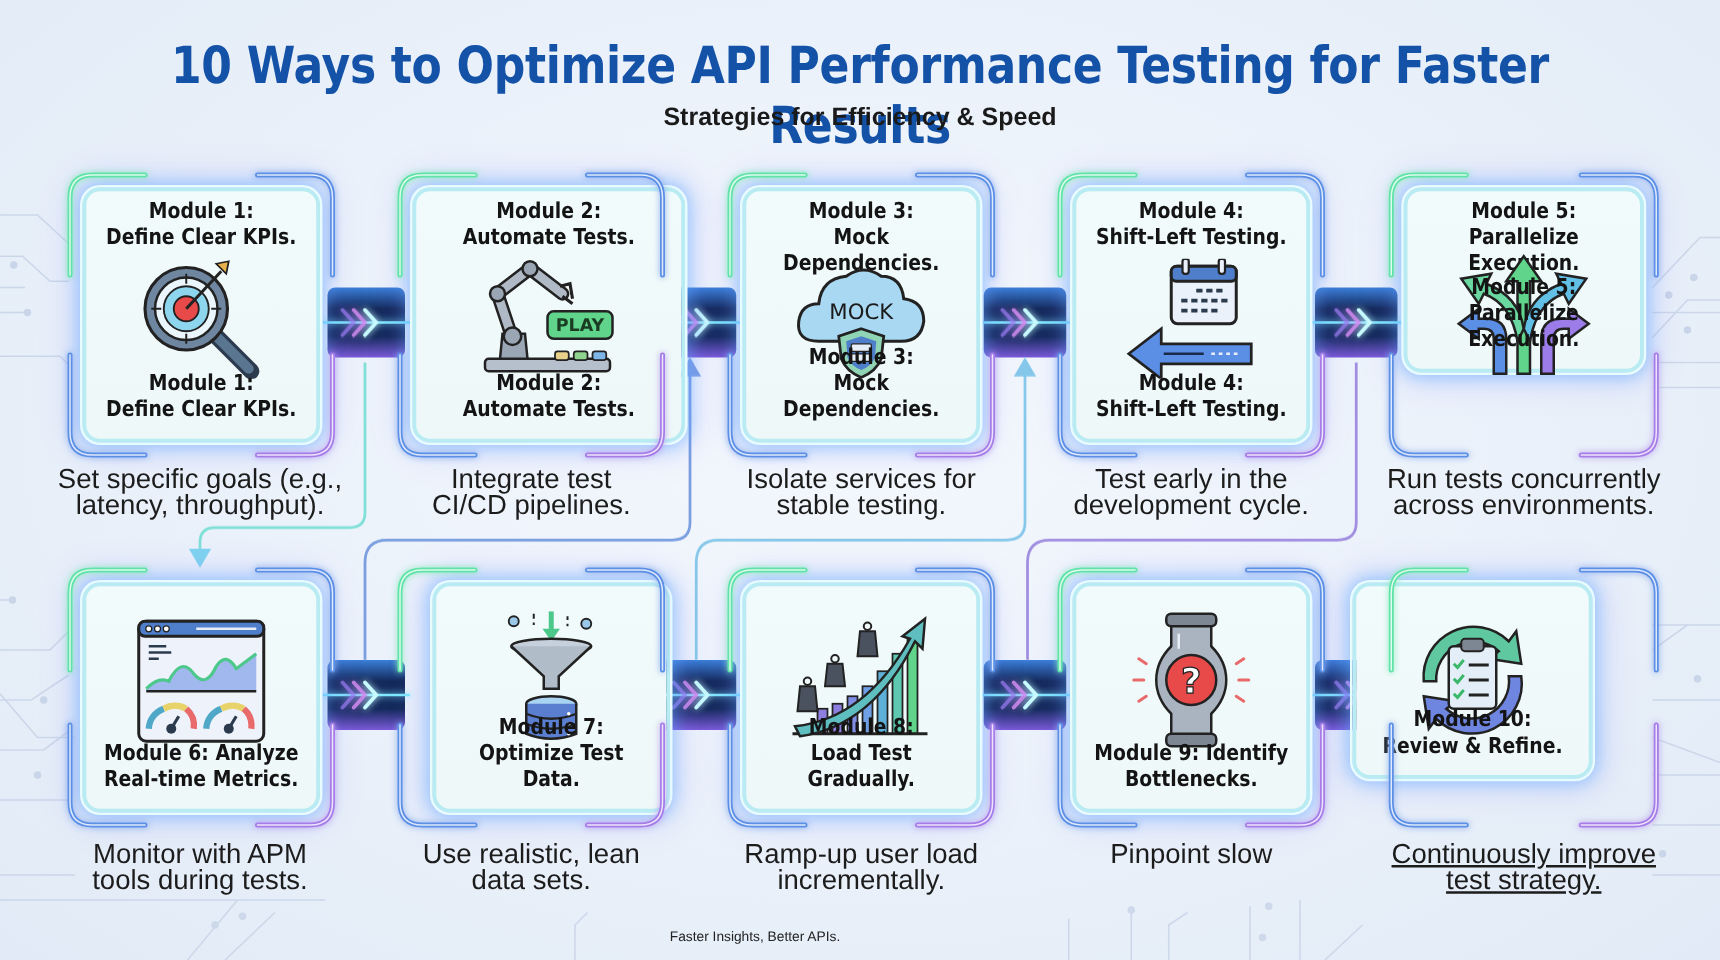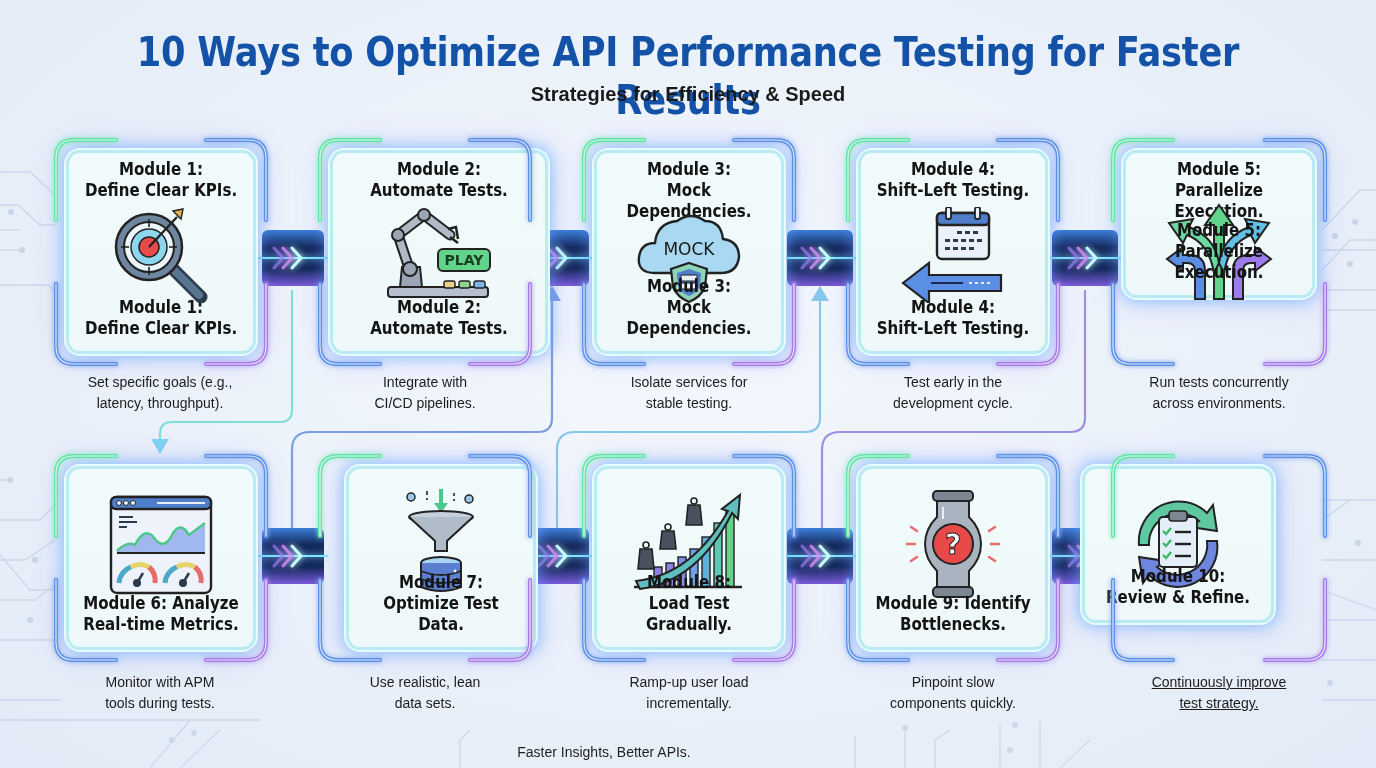--- a/index.html
+++ b/index.html
@@ -16,40 +16,40 @@
     font-size: 41px; font-weight: bold; color: #1452a8; letter-spacing: -0.3px;
     font-family: "DejaVu Sans", "Liberation Sans", sans-serif;
     transform: scaleX(0.86); transform-origin: center;
   }
   .subtitle {
     position: absolute; left: 0; top: 83px; width: 1376px; text-align: center;
     font-size: 20px; color: #1a1a1a; font-weight: bold;
   }
   .footer {
     position: absolute; left: 0; top: 744px; width: 1208px; text-align: center;
-    font-size: 14px; color: #222;
+    font-size: 11px; color: #222;
   }
   .card {
     position: absolute;
     background: linear-gradient(180deg, #f2fbfb 0%, #eef8f8 100%);
     border-radius: 14px;
     border: 3px solid #b9ecf2;
     box-shadow: 0 0 0 2px #e8fbff, 0 0 14px 4px rgba(90,170,255,0.55), 0 0 28px 8px rgba(140,120,255,0.18);
   }
   .card-head, .card-foot {
     position: absolute; left: 0; width: 100%; text-align: center;
     font-weight: bold; font-size: 17.5px; line-height: 21px; color: #141414;
     font-family: "DejaVu Sans", sans-serif;
     transform: scaleX(0.86);
   }
   .card-head { top: 6px; }
   .card-foot { bottom: 12px; }
   .card-icon { position: absolute; left: 50%; transform: translateX(-50%); }
   .desc {
-    position: absolute; text-align: center; font-size: 14px; line-height: 21px; color: #1c1c1c;
+    position: absolute; text-align: center; font-size: 22px; line-height: 21px; color: #1c1c1c;
   }
   .desc span { display: block; }
 </style>
 </head>
 <body>
 
 <svg class="bg-svg" viewBox="0 0 1376 768" xmlns="http://www.w3.org/2000/svg">
   <defs>
     <linearGradient id="gFrameL" x1="0" y1="0" x2="0" y2="1">
       <stop offset="0" stop-color="#5fe3a8"></stop>
@@ -245,21 +245,21 @@
     <rect x="60" y="76" width="11" height="7" rx="2" fill="#e8d28a" stroke="#222" stroke-width="1.4"></rect>
     <rect x="75" y="76" width="11" height="7" rx="2" fill="#8fd48e" stroke="#222" stroke-width="1.4"></rect>
     <rect x="90" y="76" width="11" height="7" rx="2" fill="#7fb6e8" stroke="#222" stroke-width="1.4"></rect>
   </svg>
   <div class="card-foot">
     <div>Module 2:</div>
     <div>Automate Tests.</div>
   </div>
 </div>
 <div class="desc" style="left:305px; top:372px; width:240px;">
-  <span>Integrate with</span>
+  <span>Integrate test</span>
   <span>CI/CD pipelines.</span>
 </div>
 
 <div class="card" style="left:594px; top:150px; width:190px; height:204px;">
   <div class="card-head">
     <div>Module 3:</div>
     <div>Mock Dependencies.</div>
   </div>
   <svg class="card-icon" style="top:54px" width="108" height="96" viewBox="0 0 108 96">
     <path d="M20 66 Q2 66 4 50 Q6 36 20 36 Q22 16 42 14 Q56 4 70 14 Q86 14 88 32 Q104 34 104 50 Q102 66 86 66 Z" fill="#a9d8f2" stroke="#222" stroke-width="2.4"></path>
@@ -469,21 +469,20 @@
         <line x1="92" y1="72" x2="86" y2="68"></line>
     </g>
   </svg>
   <div class="card-foot">
     <div>Module 9: Identify</div>
     <div>Bottlenecks.</div>
   </div>
 </div>
 <div class="desc" style="left:833px; top:672px; width:240px;">
   <span>Pinpoint slow</span>
-  <span>components quickly.</span>
 </div>
 
 <div class="card" style="left:1082px; top:466px; width:192px; height:157px;">
   <svg class="card-icon" style="top:22px" width="106" height="104" viewBox="0 0 106 104">
     <path d="M14 54 A40 40 0 0 1 82 22 L88 14 L92 40 L66 36 L74 30 A30 30 0 0 0 24 54 Z" fill="#5fc8a0" stroke="#222" stroke-width="2"></path>
     <path d="M92 50 A40 40 0 0 1 24 84 L18 92 L14 66 L40 70 L32 76 A30 30 0 0 0 82 50 Z" fill="#6f86e0" stroke="#222" stroke-width="2"></path>
     <rect x="34" y="26" width="38" height="50" rx="4" fill="#e4eef8" stroke="#222" stroke-width="2"></rect>
     <rect x="44" y="20" width="18" height="10" rx="3" fill="#7d8794" stroke="#222" stroke-width="1.6"></rect>
     <g fill="none" stroke="#3cb86a" stroke-width="2.4">
         <path d="M38 40 L41 43 L46 37"></path>

